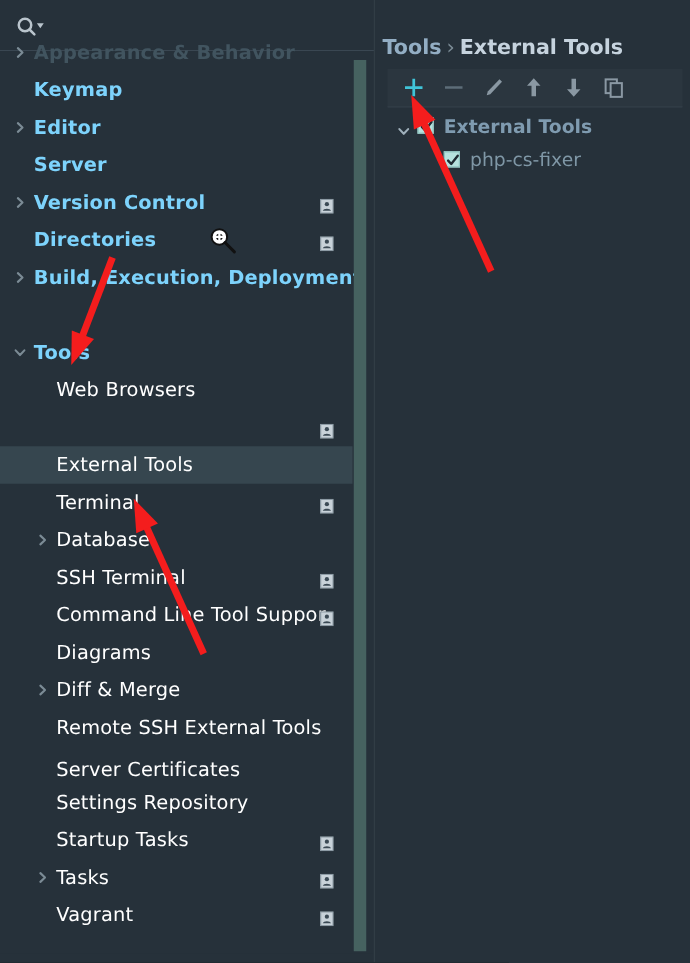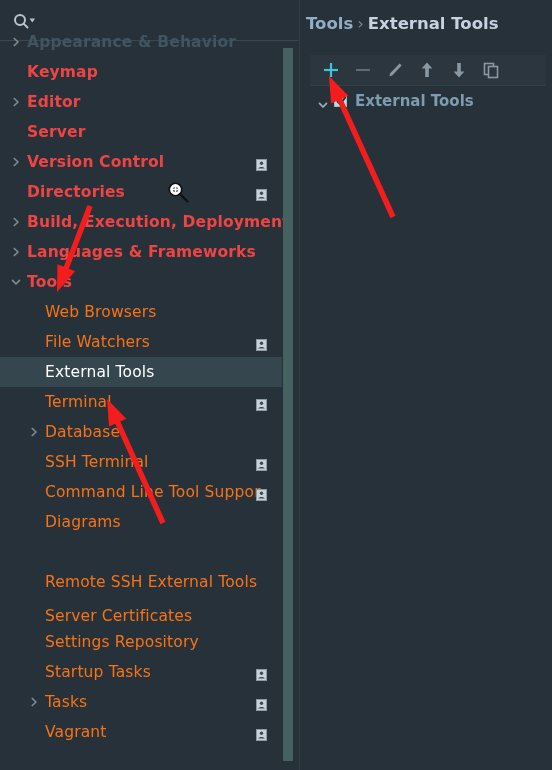--- a/index.html
+++ b/index.html
@@ -63,22 +63,22 @@
     background: #36464f;
   }
   .sb-label {
     position: absolute;
     top: 50%;
     transform: translateY(-50%);
     font-size: 15.5px;
     white-space: nowrap;
     letter-spacing: 0.15px;
   }
-  .lvl0 > .sb-label { left: 27px; font-weight: bold; color: #ef4444; }
-  .lvl1 > .sb-label { left: 45px; font-weight: normal; color: #f97316; }
+  .lvl0 > .sb-label { left: 27px; font-weight: bold; color: #7dd3fc; }
+  .lvl1 > .sb-label { left: 45px; font-weight: normal; color: #ffffff; }
   .sb-row.selected > .sb-label { color: #ffffff; }
   .sb-row.faded > .sb-label { color: #41545f; }
 
   .twisty {
     position: absolute;
     left: 10px;
     top: 50%;
     transform: translateY(-50%);
     width: 12px; height: 12px;
     color: #7b8b95;
@@ -115,21 +115,21 @@
   
   #detail {
     position: relative;
     flex: 1 1 auto;
     height: 770px;
     background: #26313a;
   }
   .crumb {
     position: absolute;
     left: 6px;
-    top: 14px;
+    top: 28px;
     font-size: 16.5px;
     font-weight: bold;
     white-space: nowrap;
   }
   .crumb .c1 { color: #93aec4; }
   .crumb .csep { color: #7b8b95; font-weight: normal; padding: 0 4px; }
   .crumb .c2 { color: #c6d3de; }
 
   .tool-toolbar {
     position: absolute;
@@ -267,41 +267,32 @@
             </svg></span>
         </div>
         <div class="sb-row lvl0" style="top: 166px;">
           <span class="twisty">
             <svg width="12" height="12" viewBox="0 0 12 12">
               <path d="M4.3 2.5 L8 6 L4.3 9.5" fill="none" stroke="currentColor" stroke-width="1.7" stroke-linecap="round" stroke-linejoin="round"></path>
             </svg>
           </span>
           <span class="sb-label">Build, Execution, Deployment</span>
         </div>
-        <div class="sb-row lvl0" style="top: 196px;">
-          <span class="twisty">
-            <svg width="12" height="12" viewBox="0 0 12 12">
-              <path d="M4.3 2.5 L8 6 L4.3 9.5" fill="none" stroke="currentColor" stroke-width="1.7" stroke-linecap="round" stroke-linejoin="round"></path>
-            </svg>
-          </span>
-          <span class="sb-label">Languages &amp; Frameworks</span>
-        </div>
         <div class="sb-row lvl0" style="top: 226px;">
           <span class="twisty">
             <svg width="12" height="12" viewBox="0 0 12 12">
               <path d="M2.5 4.3 L6 8 L9.5 4.3" fill="none" stroke="currentColor" stroke-width="1.7" stroke-linecap="round" stroke-linejoin="round"></path>
             </svg>
           </span>
           <span class="sb-label">Tools</span>
         </div>
         <div class="sb-row lvl1" style="top: 256px;">
           <span class="sb-label">Web Browsers</span>
         </div>
         <div class="sb-row lvl1" style="top: 286px;">
-          <span class="sb-label">File Watchers</span>
           <span class="badge-icon"><svg width="11" height="12" viewBox="0 0 11 12">
               <rect x="0.5" y="0.5" width="10" height="11" fill="#c8d2d9" stroke="#8c9aa4"></rect>
               <circle cx="5.5" cy="4.3" r="1.7" fill="#3b4a55"></circle>
               <path d="M2.2 9.6 C2.6 7.4 8.4 7.4 8.8 9.6 Z" fill="#3b4a55"></path>
             </svg></span>
         </div>
         <div class="sb-row lvl1 selected" style="top: 316px;">
           <span class="sb-label">External Tools</span>
         </div>
         <div class="sb-row lvl1" style="top: 346px;">
@@ -331,20 +322,28 @@
         <div class="sb-row lvl1" style="top: 436px;">
           <span class="sb-label">Command Line Tool Suppor</span>
           <span class="badge-icon"><svg width="11" height="12" viewBox="0 0 11 12">
               <rect x="0.5" y="0.5" width="10" height="11" fill="#c8d2d9" stroke="#8c9aa4"></rect>
               <circle cx="5.5" cy="4.3" r="1.7" fill="#3b4a55"></circle>
               <path d="M2.2 9.6 C2.6 7.4 8.4 7.4 8.8 9.6 Z" fill="#3b4a55"></path>
             </svg></span>
         </div>
         <div class="sb-row lvl1" style="top: 466px;">
           <span class="sb-label">Diagrams</span>
+        </div>
+        <div class="sb-row lvl1" style="top: 496px;">
+          <span class="twisty ind">
+            <svg width="12" height="12" viewBox="0 0 12 12">
+              <path d="M4.3 2.5 L8 6 L4.3 9.5" fill="none" stroke="currentColor" stroke-width="1.7" stroke-linecap="round" stroke-linejoin="round"></path>
+            </svg>
+          </span>
+          <span class="sb-label">Diff &amp; Merge</span>
         </div>
         <div class="sb-row lvl1" style="top: 526px;">
           <span class="sb-label">Remote SSH External Tools</span>
         </div>
         <div class="sb-row lvl1" style="top: 560px; padding-left: 24px;">
           <span class="sb-label">Server Certificates</span>
         </div>
         <div class="sb-row lvl1" style="top: 616px;">
           <span class="sb-label">Startup Tasks</span>
           <span class="badge-icon"><svg width="11" height="12" viewBox="0 0 11 12">
@@ -416,20 +415,28 @@
         <div class="tree-row root">
           <span class="tree-twisty"><svg width="12" height="12" viewBox="0 0 12 12">
               <path d="M2.5 4.3 L6 8 L9.5 4.3" fill="none" stroke="currentColor" stroke-width="1.7" stroke-linecap="round" stroke-linejoin="round"></path>
             </svg></span>
           <span class="tree-check">
             <svg width="13" height="13" viewBox="0 0 13 13">
               <path d="M2.5 6.5 L5 9.2 L10.2 2.6" fill="none" stroke="#1f2b33" stroke-width="1.9" stroke-linecap="round" stroke-linejoin="round"></path>
             </svg>
           </span>
           <span class="tree-label">External Tools</span>
+        </div>
+        <div class="tree-row child">
+          <span class="tree-check">
+            <svg width="13" height="13" viewBox="0 0 13 13">
+              <path d="M2.5 6.5 L5 9.2 L10.2 2.6" fill="none" stroke="#1f2b33" stroke-width="1.9" stroke-linecap="round" stroke-linejoin="round"></path>
+            </svg>
+          </span>
+          <span class="tree-label">php-cs-fixer</span>
         </div>
       </div>
   </div>
 
   <svg id="annotations" viewBox="0 0 552 770">
     <defs>
       <marker id="ah" markerWidth="6" markerHeight="6" refX="2.6" refY="3" orient="auto">
         <path d="M0,0 L6,3 L0,6 Z" fill="#f41d1d"></path>
       </marker>
     </defs>

